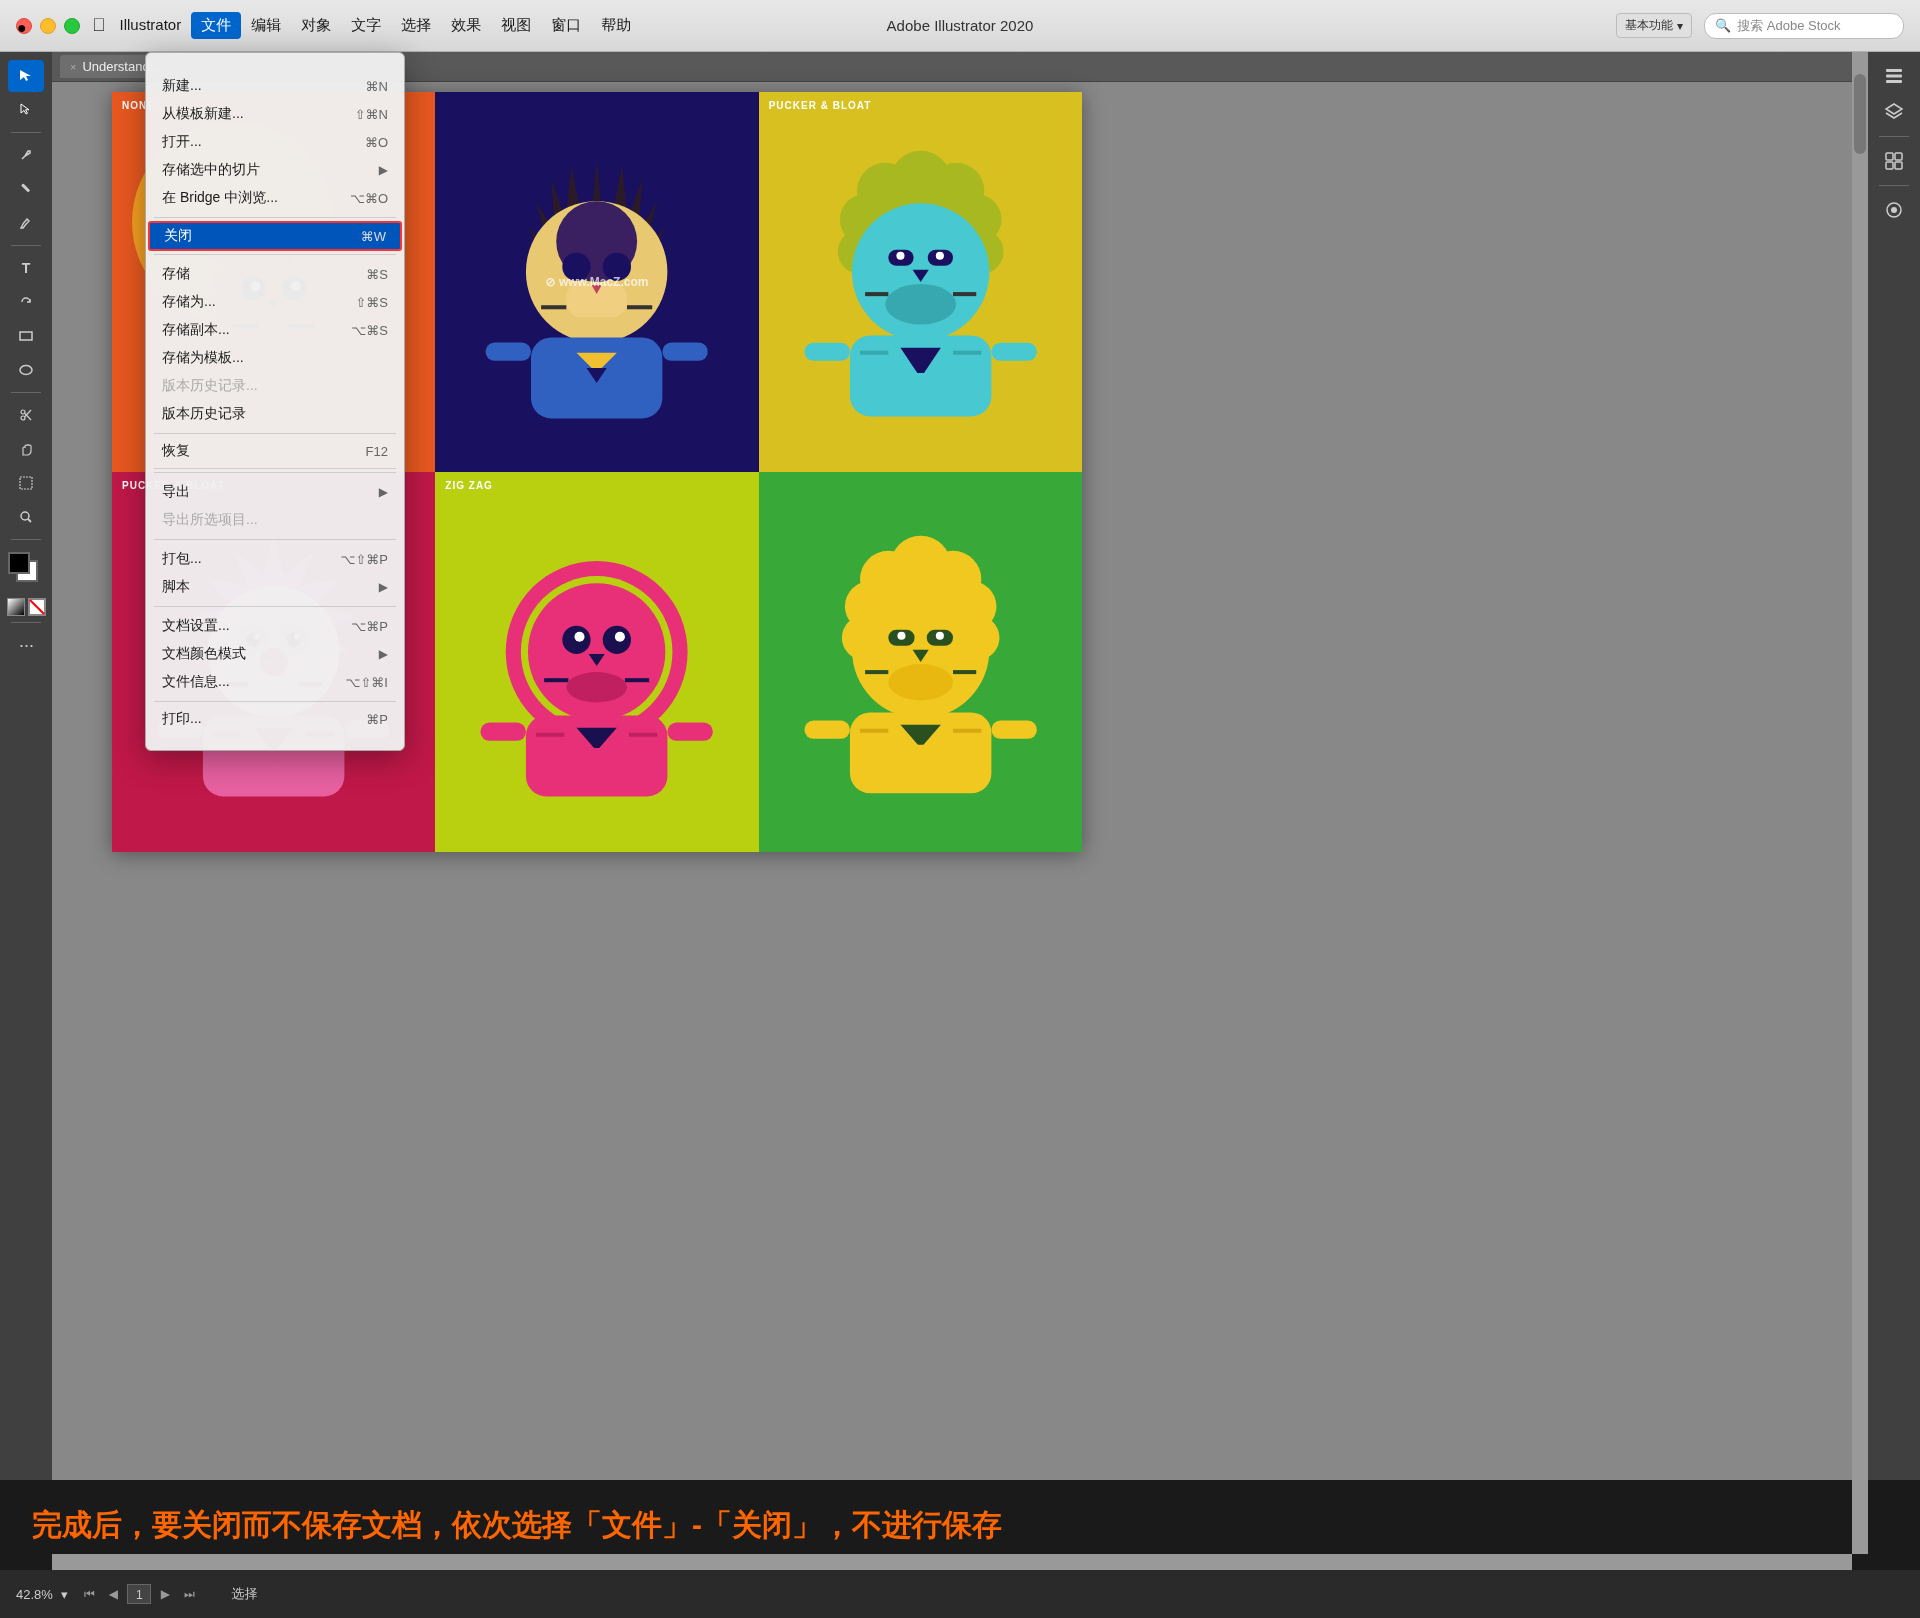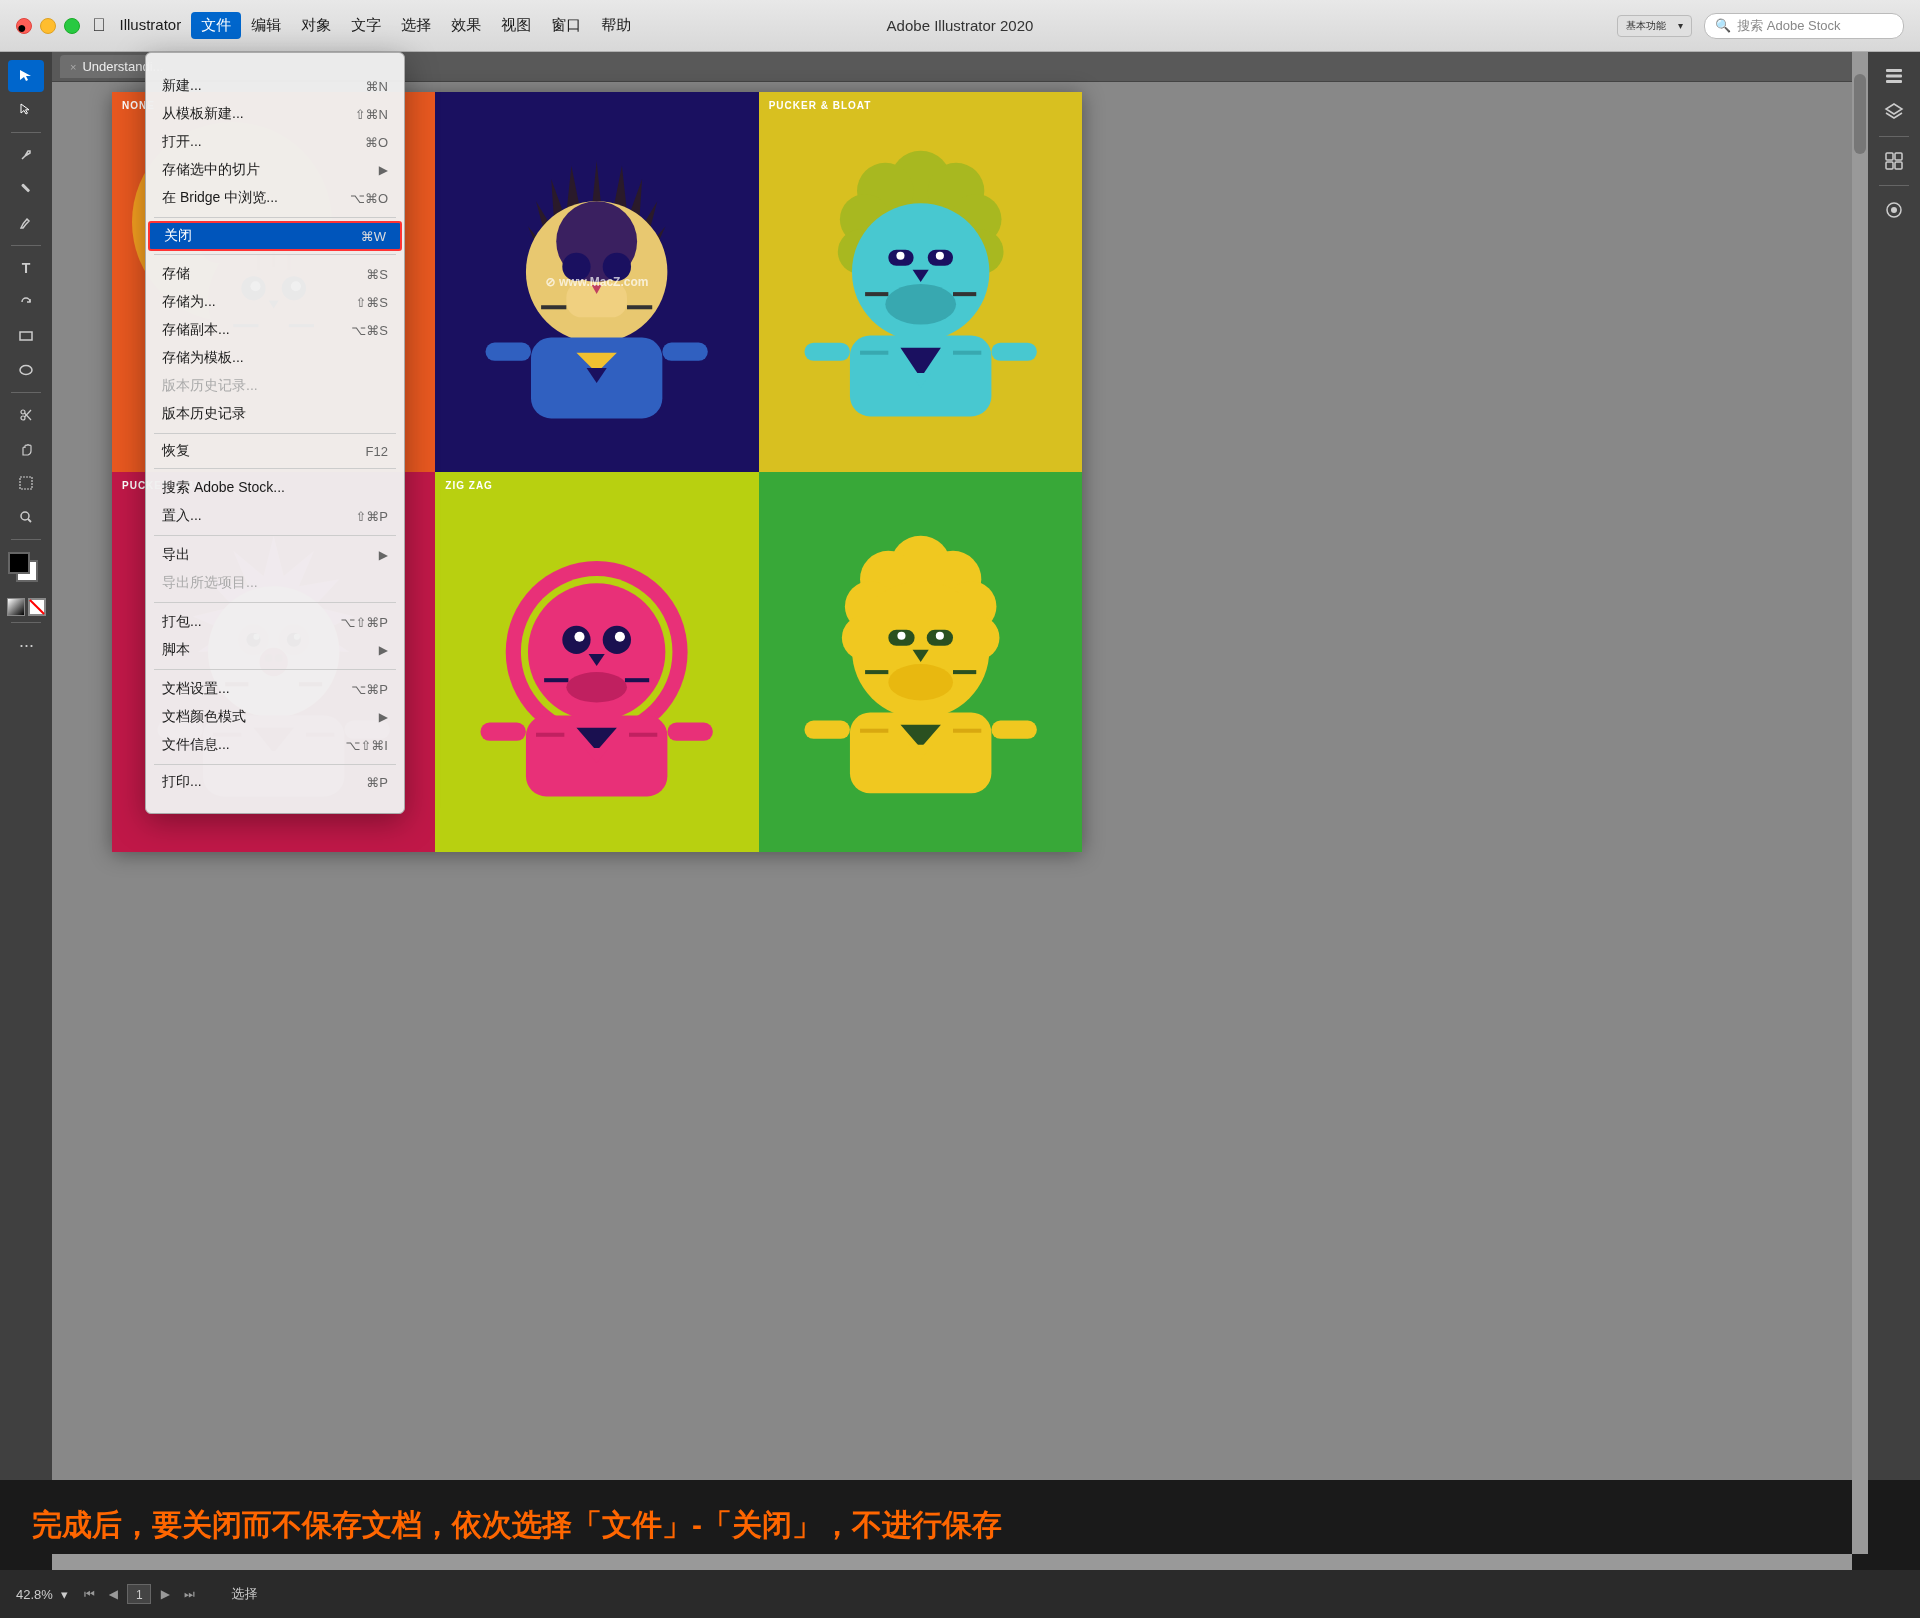--- a/index.html
+++ b/index.html
@@ -79,22 +79,22 @@
     .titlebar-right {
       display: flex;
       align-items: center;
       gap: 12px;
       padding-right: 16px;
       margin-left: auto;
     }
     .workspace-btn {
       display: flex;
       align-items: center;
-      gap: 12px;
-      font-size: 10px;
+      gap: 4px;
+      font-size: 12px;
       color: #333;
       background: #e0e0e0;
       border: 1px solid #bbb;
       border-radius: 4px;
       padding: 3px 8px;
       cursor: pointer;
     }
     .search-box {
       display: flex;
       align-items: center;
@@ -949,29 +949,20 @@
     <div class="dropdown-item">
       <span>版本历史记录</span>
     </div>
   </div>
   <div class="dropdown-divider"></div>
   <div class="dropdown-item">
     <span>恢复</span>
     <span class="shortcut">F12</span>
   </div>
   <div class="dropdown-divider"></div>
-  <div class="dropdown-section">
-    <div class="dropdown-item">
-      <span>搜索 Adobe Stock...</span>
-    </div>
-    <div class="dropdown-item">
-      <span>置入...</span>
-      <span class="shortcut">⇧⌘P</span>
-    </div>
-  </div>
   <div class="dropdown-divider"></div>
   <div class="dropdown-section">
     <div class="dropdown-item">
       <span>导出</span>
       <span class="arrow-right">▶</span>
     </div>
     <div class="dropdown-item disabled">
       <span>导出所选项目...</span>
     </div>
   </div>

